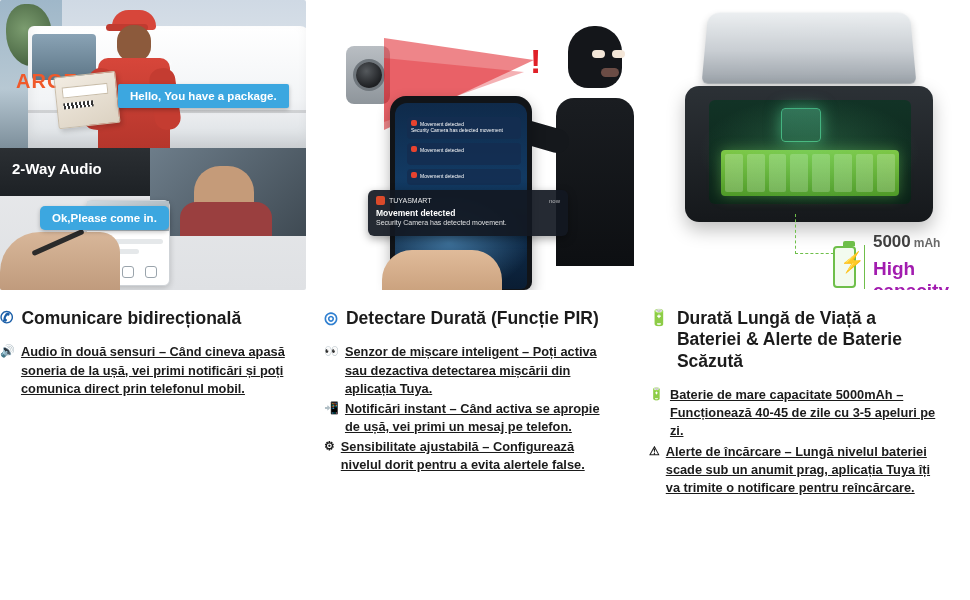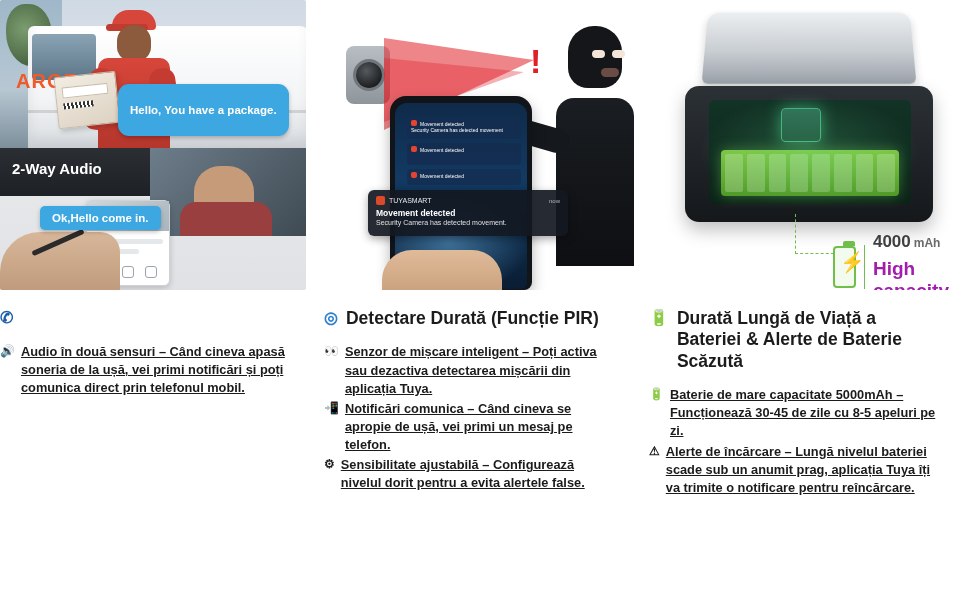--- a/index.html
+++ b/index.html
@@ -107,21 +107,21 @@
     background:#fff; border:1px solid #c9bda9;
   }
   .deliv .parcel:after {
     content:""; position:absolute; left: 6px; top: 26px; width: 30px; height: 6px;
     background:repeating-linear-gradient(90deg,#333 0 2px,#fff 2px 4px);
   }
   .bubble-blue {
     position: absolute; left: 118px; top: 84px;
     background: #3ca7e0; color: #fff;
     font-size: 11.5px; font-weight: 600;
-    padding: 20px 12px; border-radius: 11px;
+    padding: 6px 12px; border-radius: 2px;
     white-space: nowrap;
     box-shadow: 0 2px 4px rgba(0,0,0,.25);
   }
 
   .audio {
     position: absolute; left: 0; top: 148px; width: 306px; height: 142px;
     background: linear-gradient(180deg,#e9eaec 0%,#dfe1e4 100%);
     overflow: hidden;
   }
   .audio .darkband {
@@ -408,28 +408,29 @@
           <div class="tb-row r1"></div>
           <div class="tb-row r2"></div>
           <div class="icons">
             <i></i>
             <i></i>
             <i></i>
           </div>
         </div>
         <div class="hand"></div>
         <div class="pen"></div>
-        <div class="bubble-blue2">Ok,Hello come in.</div>
+        <div class="bubble-blue2">Ok,Please come in.</div>
       </div>
 
     </div>
 
     <div class="col-inner">
       <div class="heading">
         <span class="hicon">✆</span>
+        <span>Comunicare bidirecțională</span>
       </div>
       <div class="body c1-body">
         <div class="bullet">
           <span class="bi">🔊</span>
           <span class="bt">Audio în două sensuri – Când cineva apasă soneria de la ușă, vei primi notificări și poți comunica direct prin telefonul mobil.</span>
         </div>
       </div>
     </div>
   </div>
 
@@ -487,21 +488,21 @@
         <span class="hicon">◎</span>
         <span>Detectare Durată (Funcție PIR)</span>
       </div>
       <div class="body">
         <div class="bullet">
           <span class="bi">👀</span>
           <span class="bt">Senzor de mișcare inteligent – Poți activa sau dezactiva detectarea mișcării din aplicația Tuya.</span>
         </div>
         <div class="bullet">
           <span class="bi">📲</span>
-          <span class="bt">Notificări comunica – Când cineva se apropie de ușă, vei primi un mesaj pe telefon.</span>
+          <span class="bt">Notificări instant – Când activa se apropie de ușă, vei primi un mesaj pe telefon.</span>
         </div>
         <div class="bullet">
           <span class="bi">⚙</span>
           <span class="bt">Sensibilitate ajustabilă – Configurează nivelul dorit pentru a evita alertele false.</span>
         </div>
       </div>
     </div>
   </div>
 
   <div class="col col3">
@@ -522,37 +523,37 @@
           <span></span>
         </div>
         <div class="glow"></div>
         <div class="leader"></div>
         <div class="leader2"></div>
         <div class="badge">
           <div class="bicon"></div>
           <div class="sep"></div>
           <div class="btxt">
             <div class="l1">
-              <b>4000</b><span class="mah">mAh</span>
+              <b>5000</b><span class="mah">mAh</span>
             </div>
             <div class="l2">High capacity</div>
           </div>
         </div>
       </div>
     </div>
 
     <div class="col-inner">
       <div class="heading">
         <span class="hicon">🔋</span>
         <span>Durată Lungă de Viață a Bateriei &amp; Alerte de Baterie Scăzută</span>
       </div>
       <div class="body">
         <div class="bullet">
           <span class="bi">🔋</span>
-          <span class="bt">Baterie de mare capacitate 5000mAh – Funcționează 30-45 de zile cu 8-5 apeluri pe zi.</span>
+          <span class="bt">Baterie de mare capacitate 5000mAh – Funcționează 40-45 de zile cu 3-5 apeluri pe zi.</span>
         </div>
         <div class="bullet">
           <span class="bi">⚠</span>
           <span class="bt">Alerte de încărcare – Lungă nivelul bateriei scade sub un anumit prag, aplicația Tuya îți va trimite o notificare pentru reîncărcare.</span>
         </div>
       </div>
     </div>
   </div>
 
 </div>

